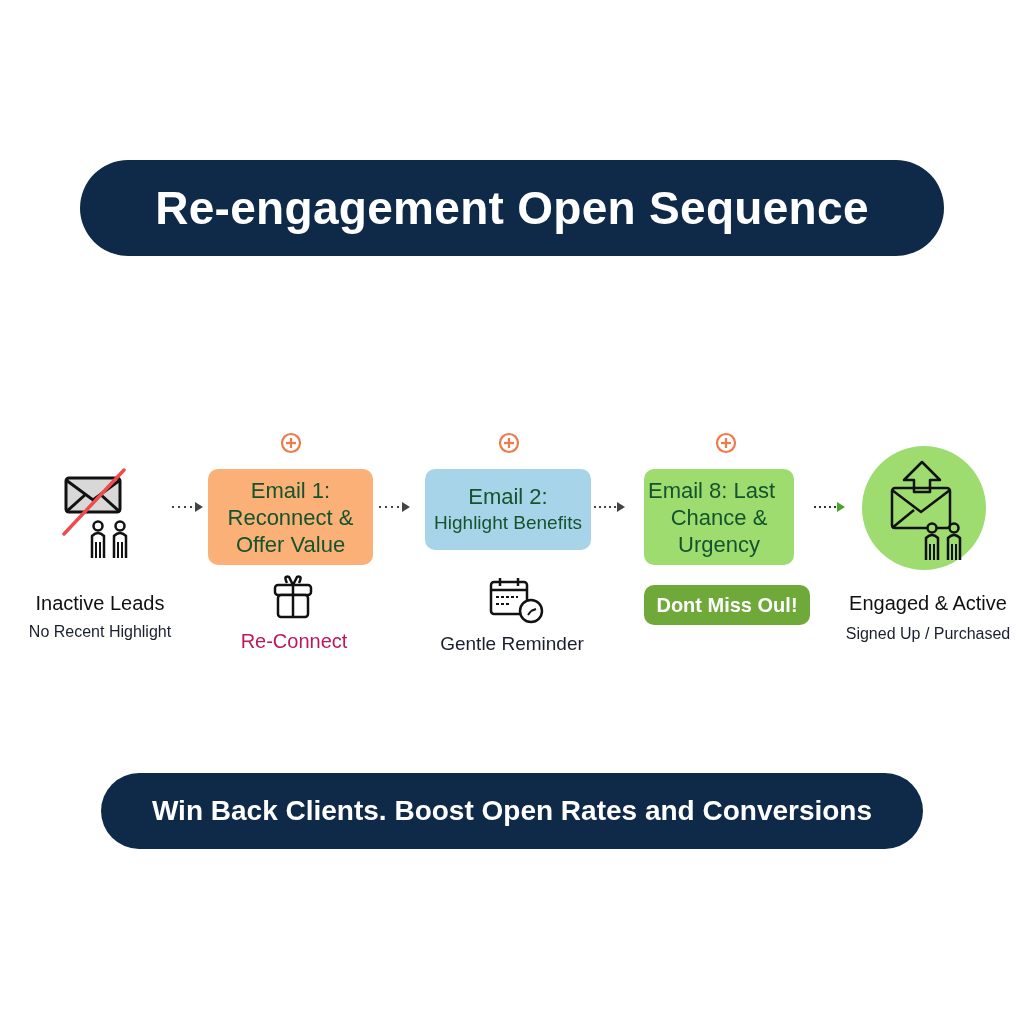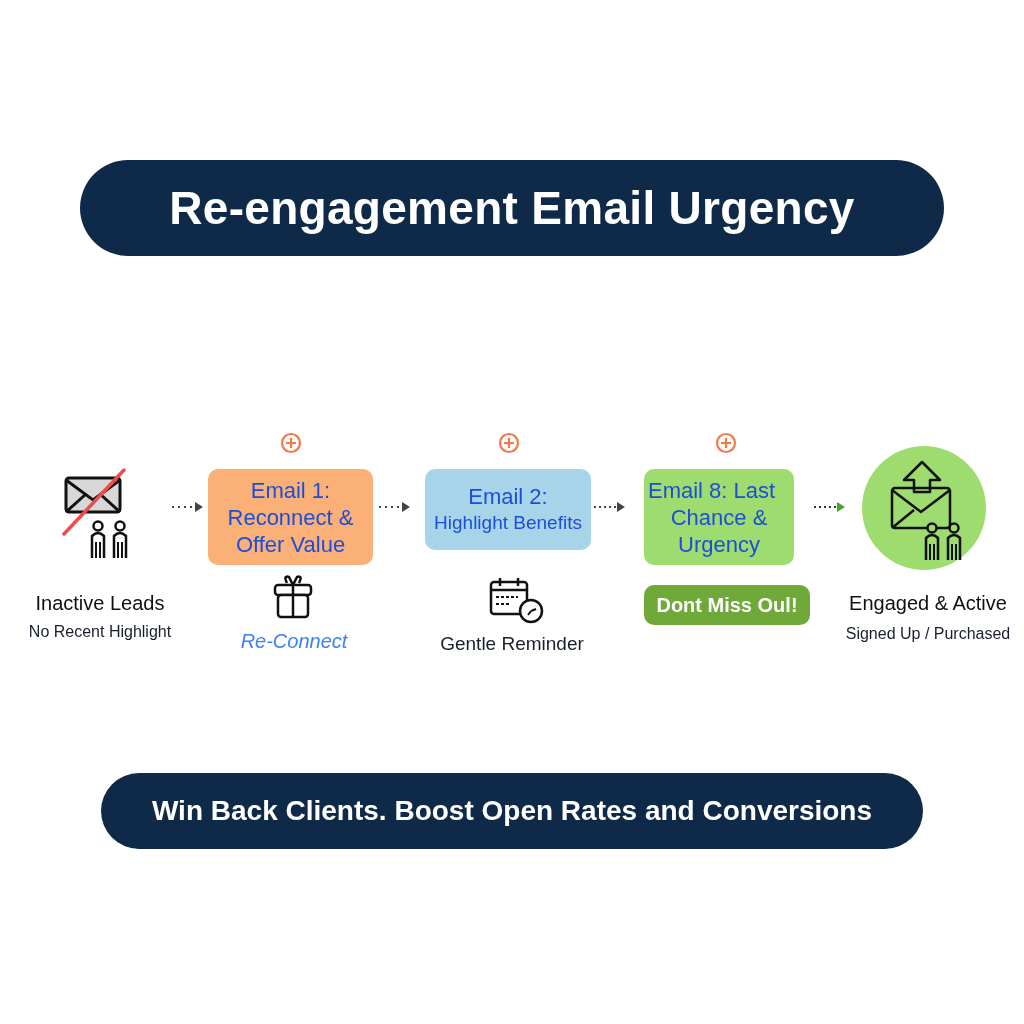--- a/index.html
+++ b/index.html
@@ -13,21 +13,21 @@
       display: flex; align-items: center; justify-content: center;
       font-weight: bold;
       border-radius: 999px;
     }
     .title-banner { left: 80px; top: 160px; width: 864px; height: 96px; font-size: 46px; letter-spacing: 0.3px; }
     .footer-banner { left: 101px; top: 773px; width: 822px; height: 76px; font-size: 28px; }
     .box {
       position: absolute;
       border-radius: 10px;
       display: flex; flex-direction: column; align-items: center; justify-content: center;
-      font-size: 21px; line-height: 26px; font-weight: normal; color: #1d4ed8;
+      font-size: 21px; line-height: 26px; font-weight: normal; color: #14532d;
       text-align: center;
     }
     .box.orange { background: #fbb077; left: 208px; top: 469px; width: 165px; height: 96px; font-size: 22px; line-height: 27px; }
     .box.blue { background: #a8d4ea; left: 425px; top: 469px; width: 166px; height: 81px; }
     .box.green { background: #9edc6f; left: 644px; top: 469px; width: 150px; height: 96px; font-size: 22px; line-height: 27px; }
     .box.blue .l1 { font-size: 22px; }
     .box.blue .l2 { font-size: 19px; }
 
     .plus {
       position: absolute; width: 22px; height: 22px;
@@ -48,21 +48,21 @@
     .circle {
       position: absolute; left: 862px; top: 446px; width: 124px; height: 124px;
       background: #9edc6f; border-radius: 50%;
     }
     .icon { position: absolute; }
   </style>
 </head>
 <body>
 
 <div class="banner title-banner">
-  <span>Re-engagement Email Urgency</span>
+  <span>Re-engagement Open Sequence</span>
 </div>
 
 <div>
   <svg class="icon" style="left:58px; top:462px;" width="80" height="102" viewBox="0 0 80 102">
     <rect x="8" y="16" width="54" height="34" rx="3" fill="#d8d8d8" stroke="#111" stroke-width="3"></rect>
     <polyline points="8,18 35,38 62,18" fill="none" stroke="#111" stroke-width="3"></polyline>
     <line x1="8" y1="50" x2="28" y2="32" stroke="#111" stroke-width="3"></line>
     <line x1="62" y1="50" x2="42" y2="32" stroke="#111" stroke-width="3"></line>
     <line x1="6" y1="72" x2="66" y2="8" stroke="#ef4b4b" stroke-width="3.5" stroke-linecap="round"></line>
 
@@ -96,21 +96,21 @@
     <span>Reconnect &amp;</span>
     <span>Offer Value</span>
   </div>
   <svg class="icon" style="left:269px; top:573px;" width="48" height="48" viewBox="0 0 48 48">
     <path d="M18 10 Q14 2 20 4 L24 12 L28 4 Q34 2 30 10" fill="none" stroke="#111" stroke-width="2.5"></path>
     <rect x="6" y="12" width="36" height="10" rx="3" fill="#fff" stroke="#111" stroke-width="2.5"></rect>
     <rect x="9" y="22" width="30" height="22" rx="3" fill="#fff" stroke="#111" stroke-width="2.5"></rect>
     <line x1="24" y1="12" x2="24" y2="44" stroke="#111" stroke-width="2.5"></line>
   </svg>
   <div class="caption" style="left:214px; top:630px; width:160px;">
-    <div class="main" style="color:#3b82f6;font-style:italic;">Re-Connect</div>
+    <div class="main" style="color:#be185d;">Re-Connect</div>
   </div>
 </div>
 
 <svg class="arrow" style="left:377px; top:501px;" viewBox="0 0 34 12">
   <line x1="2" y1="6" x2="26" y2="6" stroke="#444" stroke-width="2" stroke-dasharray="2,4"></line>
   <polygon points="25,1 33,6 25,11" fill="#444"></polygon>
 </svg>
 
 <div>
   <svg class="plus" style="left:498px; top:432px;" viewBox="0 0 22 22">

